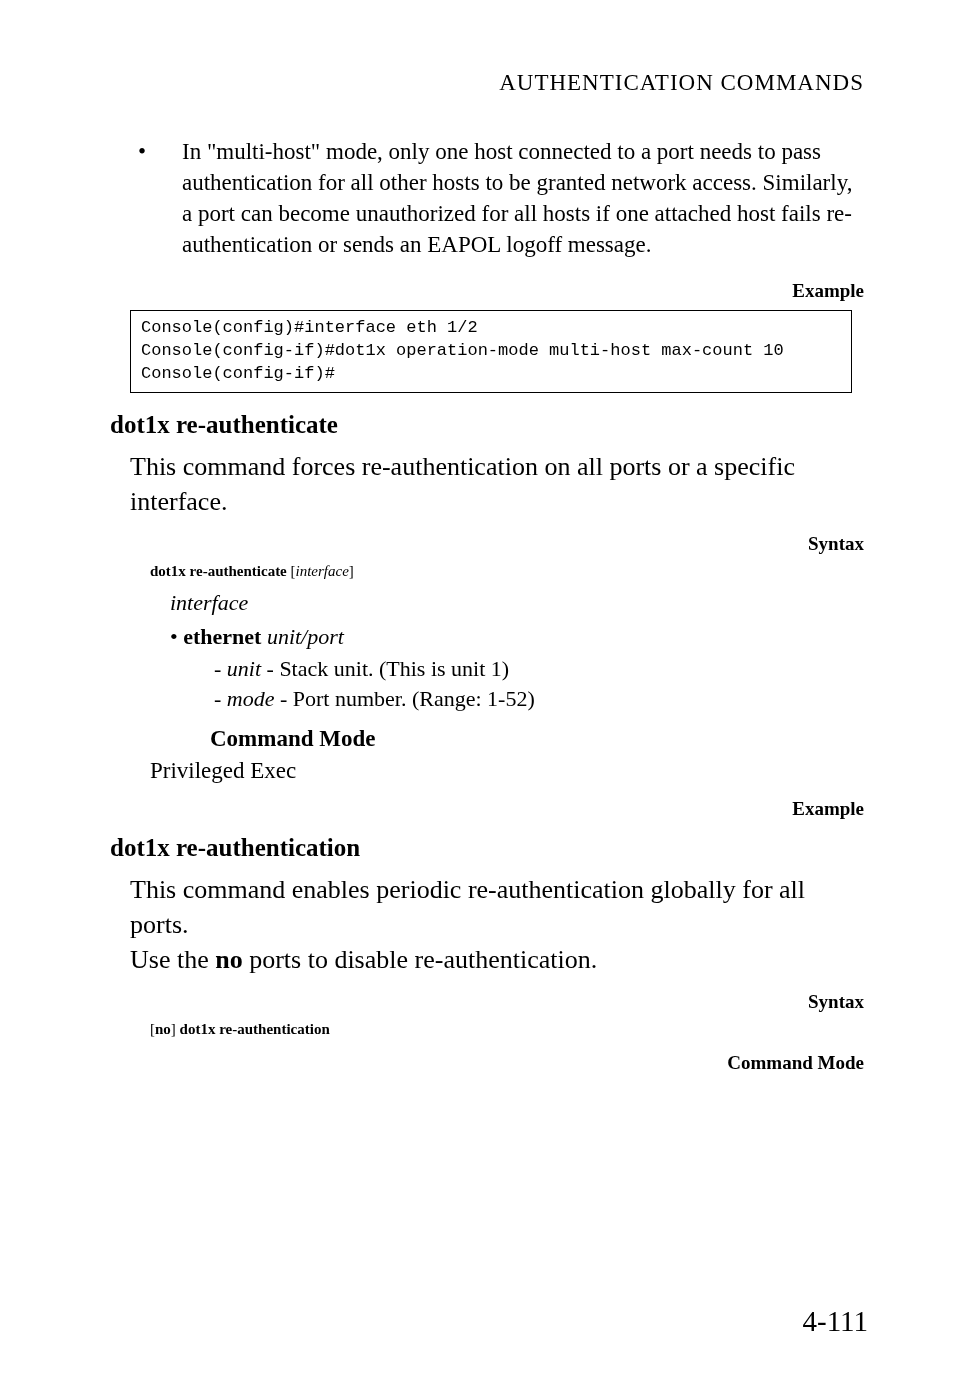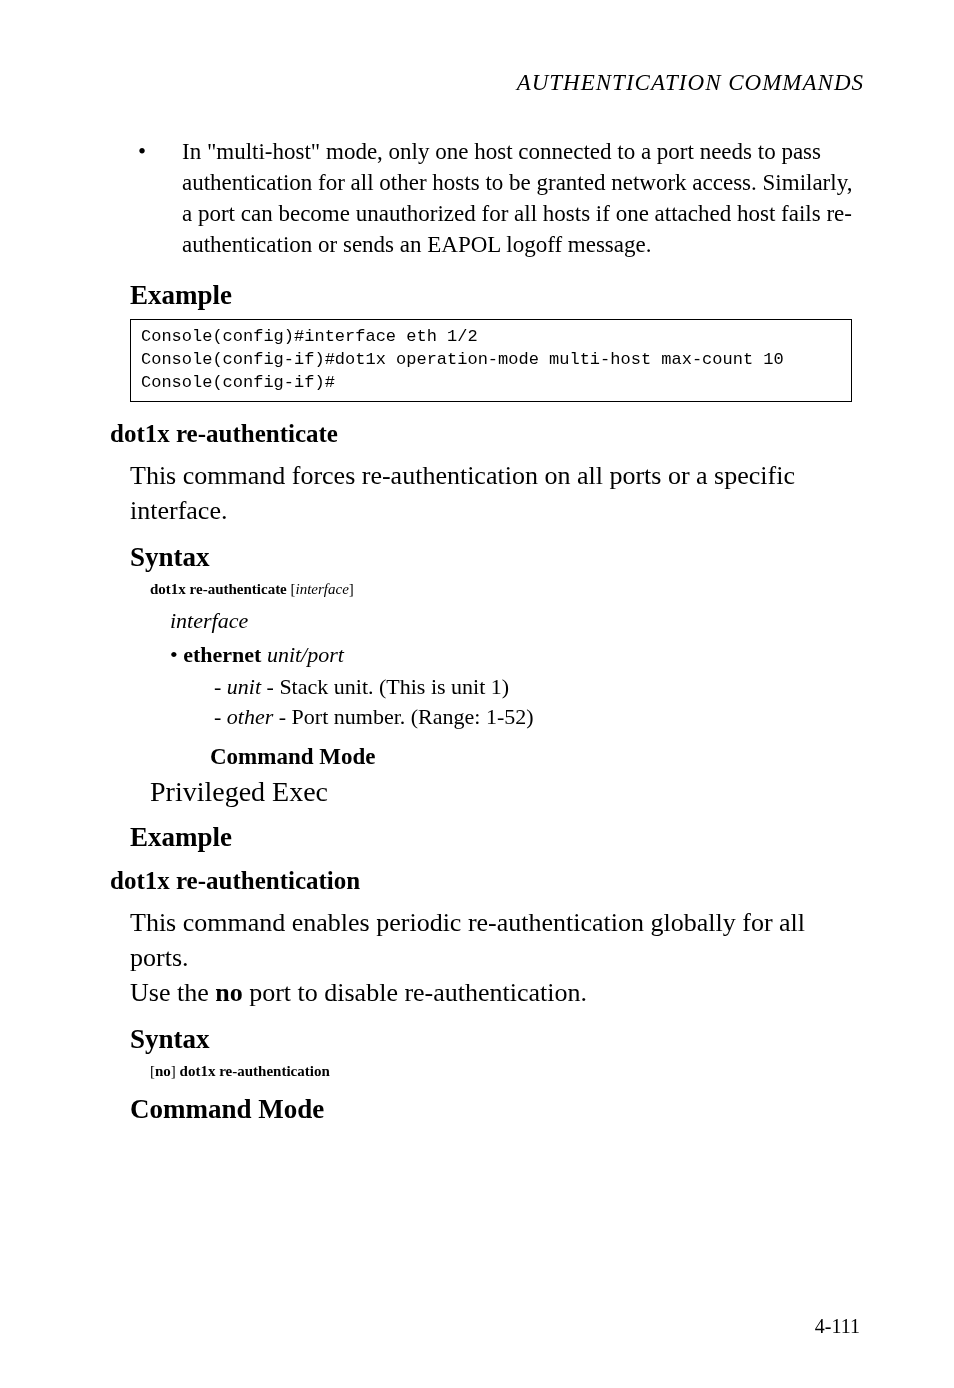--- a/index.html
+++ b/index.html
@@ -13,45 +13,45 @@
     position: relative;
     box-sizing: border-box;
   }
   .page {
     padding: 70px 90px 60px 110px;
     box-sizing: border-box;
     height: 100%;
     position: relative;
   }
   .running-head {
-    font-style: italic;
     font-variant: small-caps;
     font-size: 23px;
     text-align: right;
     letter-spacing: 1px;
     margin-bottom: 40px;
   }
   .bullet-block {
     margin-left: 50px;
     font-size: 23px;
     line-height: 1.35;
     margin-bottom: 20px;
     text-indent: -22px;
     padding-left: 22px;
   }
   .bullet-block .bullet {
     display: inline-block;
     width: 22px;
   }
   .h-bold {
     font-weight: bold;
-    font-size: 27px;
+    font-size: 19px;
     margin-left: 20px;
     margin-top: 14px;
     margin-bottom: 8px;
+    text-align: right;
   }
   .code-box {
     border: 1px solid #000000;
     margin-left: 20px;
     margin-right: 12px;
     padding: 6px 10px;
     font-family: "Courier New", monospace;
     font-size: 17px;
     line-height: 1.35;
     white-space: pre;
@@ -97,28 +97,28 @@
   .sub-dash .ital { font-style: italic; }
   .cmd-mode-indent {
     font-weight: bold;
     font-size: 23px;
     margin-left: 100px;
     margin-top: 14px;
     margin-bottom: 6px;
   }
   .priv-text {
     margin-left: 40px;
-    font-size: 28px;
+    font-size: 23px;
     margin-bottom: 14px;
   }
   .page-number {
     position: absolute;
     bottom: 50px;
-    right: 94px;
-    font-size: 20px;
+    right: 86px;
+    font-size: 29px;
   }
 </style>
 </head>
 <body>
 
 <div class="page">
 
   <div class="running-head">
     <span>AUTHENTICATION COMMANDS</span>
   </div>
@@ -149,35 +149,35 @@
   <div class="eth-line">
     <span>• </span><span class="bold">ethernet</span>
     <span> </span><span class="ital">unit/port</span>
   </div>
 
   <div class="sub-dash">
     <span>-  </span><span class="ital">unit</span><span> - Stack unit. (This is unit 1)</span>
   </div>
 
   <div class="sub-dash">
-    <span>-  </span><span class="ital">other</span><span> - Port number. (Range: 1-52)</span>
+    <span>-  </span><span class="ital">mode</span><span> - Port number. (Range: 1-52)</span>
   </div>
 
   <div class="cmd-mode-indent">Command Mode</div>
 
   <div class="priv-text">Privileged Exec</div>
 
   <div class="h-bold">Example</div>
 
 
   <div class="section-head">dot1x re-authentication</div>
 
   <div class="body-para">
     <span>This command enables periodic re-authentication globally for all ports.</span><br>
-    <span>Use the </span><span style="font-weight:bold">no</span><span> port to disable re-authentication.</span>
+    <span>Use the </span><span style="font-weight:bold">no</span><span> ports to disable re-authentication.</span>
   </div>
 
   <div class="h-bold">Syntax</div>
 
   <div class="syntax-line">
     <span>[</span><span class="bold">no</span><span>] </span><span class="bold">dot1x re-authentication</span>
   </div>
 
   <div class="h-bold">Command Mode</div>
 

